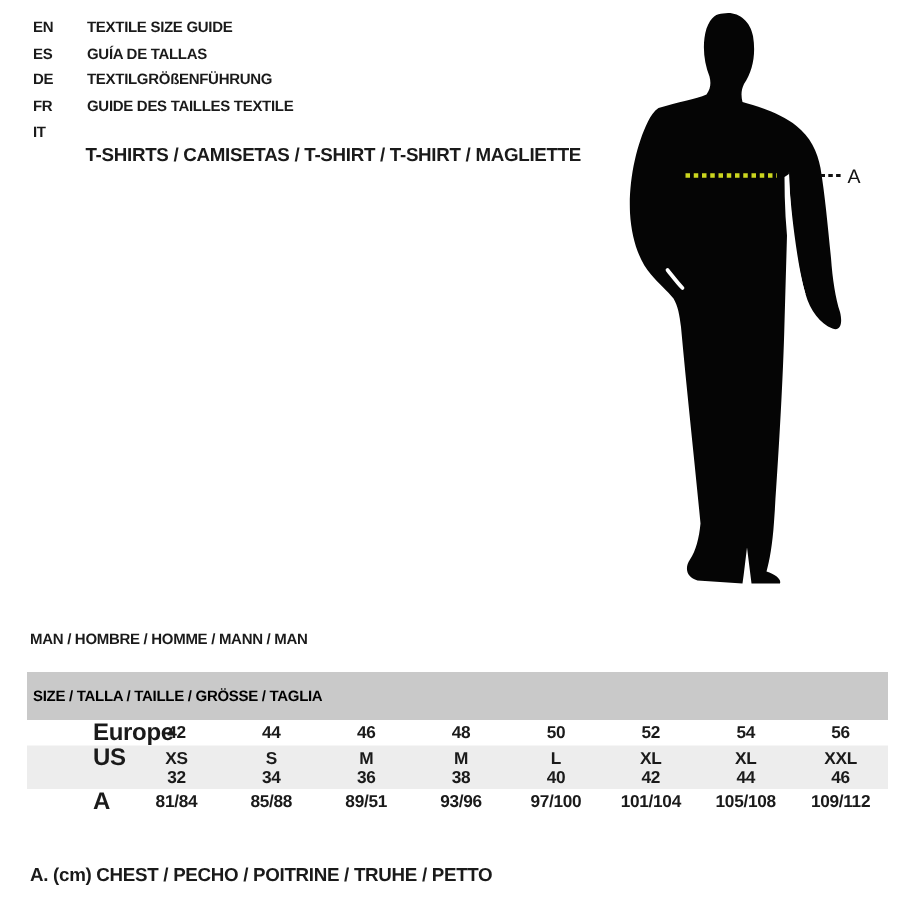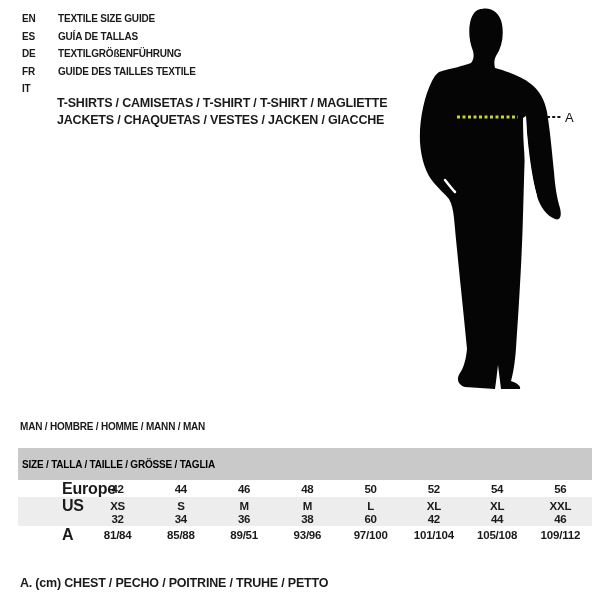--- a/index.html
+++ b/index.html
@@ -61,21 +61,20 @@
       <span class="lang-code">FR</span>
       <span class="lang-label">GUIDE DES TAILLES TEXTILE</span>
     </div>
     <div class="lang-row">
       <span class="lang-code">IT</span>
     </div>
   </div>
 
   <div class="categories">
     <div class="cat-line">T-SHIRTS / CAMISETAS / T-SHIRT / T-SHIRT / MAGLIETTE</div>
-    <div class="cat-line">JACKETS / CHAQUETAS / VESTES / JACKEN / GIACCHE</div>
   </div>
 
   <div class="figure">
     <svg viewBox="0 0 210 410" xmlns="http://www.w3.org/2000/svg">
       <path class="body-fill" d="
         M 92 9
         C 101 7 110 13 112 24
         C 114 36 112 47 106 56
         C 104 60 104 64 105 68
         C 116 71 131 76 141 84
@@ -142,21 +141,21 @@
       <span class="t-cell">XL</span>
       <span class="t-cell">XXL</span>
     </div>
 
     <div class="t-row r-num shaded">
       <span class="t-label"></span>
       <span class="t-cell">32</span>
       <span class="t-cell">34</span>
       <span class="t-cell">36</span>
       <span class="t-cell">38</span>
-      <span class="t-cell">60</span>
+      <span class="t-cell">40</span>
       <span class="t-cell">42</span>
       <span class="t-cell">44</span>
       <span class="t-cell">46</span>
     </div>
 
     <div class="t-row r-a">
       <span class="t-label">A</span>
       <span class="t-cell">81/84</span>
       <span class="t-cell">85/88</span>
       <span class="t-cell">89/51</span>

